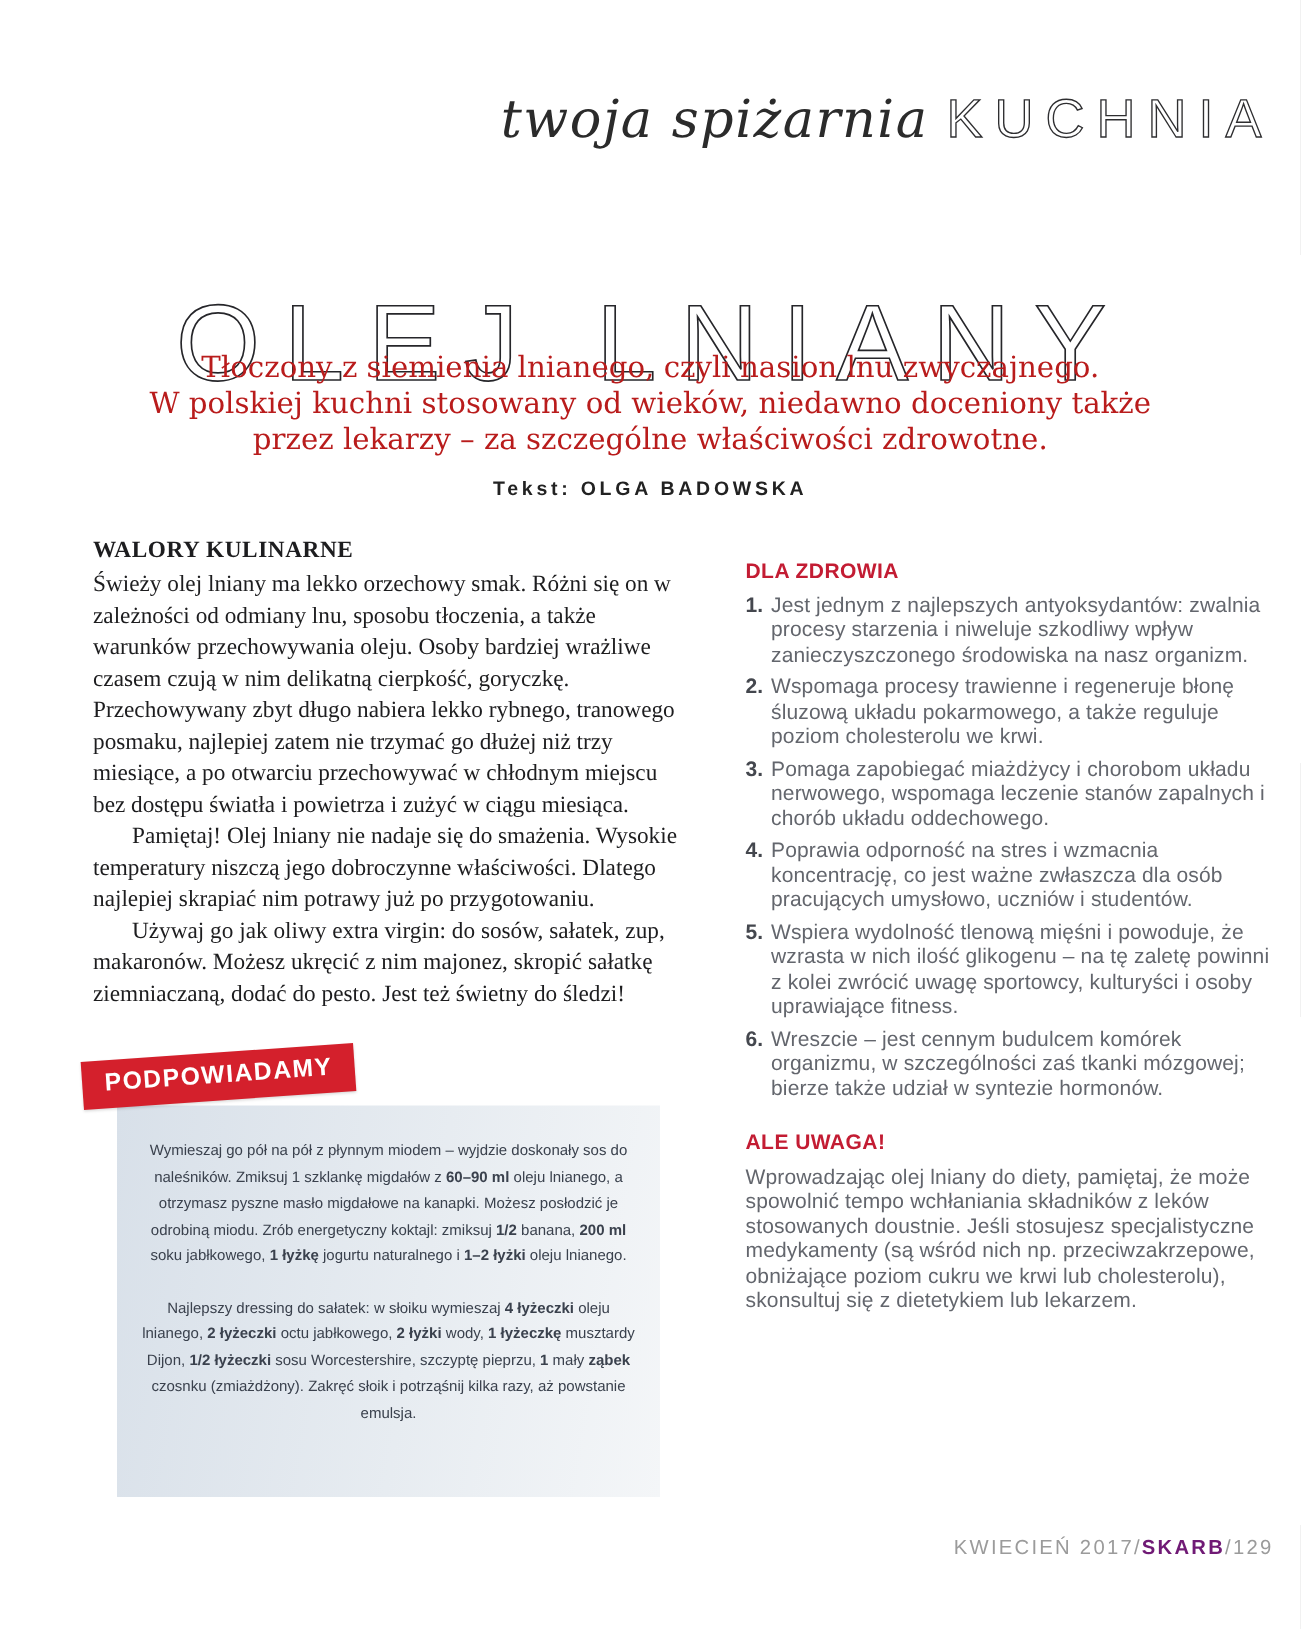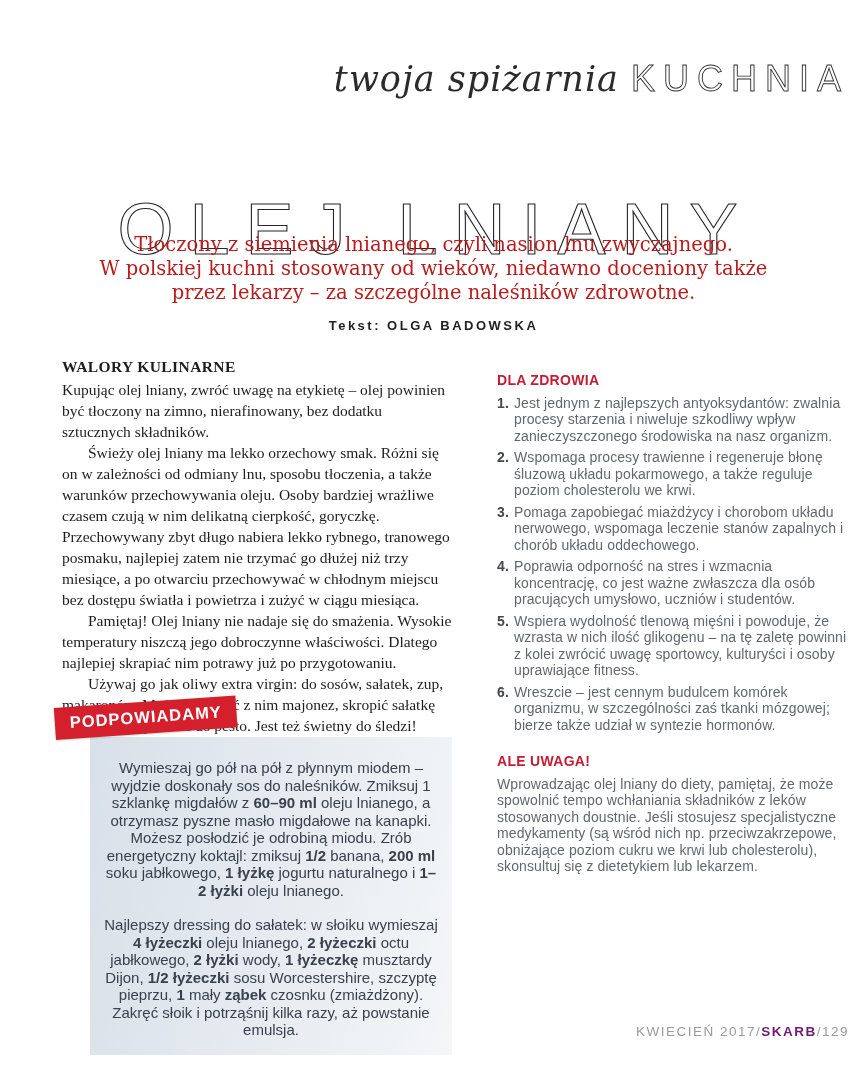--- a/index.html
+++ b/index.html
@@ -77,24 +77,24 @@
 
   
   .tip-badge {
     position:absolute; left:56px; top:708px;
     background:#d4202c; color:#ffffff; font-weight:700; font-size:16.5px;
     letter-spacing:1px; padding:6px 15px 7px 15px;
     transform:rotate(-4deg); transform-origin:left bottom;
     box-shadow:0 1px 2px rgba(0,0,0,0.15);
   }
   .tip-box {
-    position:absolute; left:90px; top:737px; width:362px; min-height:261px;
+    position:absolute; left:78px; top:737px; width:362px; min-height:261px;
     box-sizing:border-box; padding:22px 14px 16px 14px;
     background:linear-gradient(100deg,#d8e0e9 0%,#e7ecf1 55%,#f4f6f8 100%);
-    text-align:center; font-size:15px; line-height:17.5px; color:#3a414d;
+    text-align:center; font-size:10px; line-height:17.5px; color:#3a414d;
   }
   .tip-box p { margin:0; }
   .tip-box p + p { margin-top:17px; }
   .tip-box b { font-weight:700; }
 
   
   .footer {
     position:absolute; top:1024px; right:18px;
     font-size:13.5px; letter-spacing:1.5px; color:#9b9b9b; white-space:nowrap;
   }
@@ -108,28 +108,27 @@
   <div class="header">
     <span class="header-script">twoja spiżarnia</span>
     <span class="header-section">KUCHNIA</span>
   </div>
 
   <h1 class="title">OLEJ LNIANY</h1>
 
   <div class="intro">
     <div>Tłoczony z siemienia lnianego, czyli nasion lnu zwyczajnego.</div>
     <div>W polskiej kuchni stosowany od wieków, niedawno doceniony także</div>
-    <div>przez lekarzy – za szczególne naleśników zdrowotne.</div>
+    <div>przez lekarzy – za szczególne właściwości zdrowotne.</div>
   </div>
 
   <div class="byline">Tekst: OLGA BADOWSKA</div>
 
   <div class="leftcol">
     <h3>WALORY KULINARNE</h3>
-    <p>Kupując olej lniany, zwróć uwagę na etykietę – olej powinien być tłoczony na zimno, nierafinowany, bez dodatku sztucznych składników.</p>
     <p>Świeży olej lniany ma lekko orzechowy smak. Różni się on w zależności od odmiany lnu, sposobu tłoczenia, a także warunków przechowywania oleju. Osoby bardziej wrażliwe czasem czują w nim delikatną cierpkość, goryczkę. Przechowywany zbyt długo nabiera lekko rybnego, tranowego posmaku, najlepiej zatem nie trzymać go dłużej niż trzy miesiące, a po otwarciu przechowywać w chłodnym miejscu bez dostępu światła i powietrza i zużyć w ciągu miesiąca.</p>
     <p>Pamiętaj! Olej lniany nie nadaje się do smażenia. Wysokie temperatury niszczą jego dobroczynne właściwości. Dlatego najlepiej skrapiać nim potrawy już po przygotowaniu.</p>
     <p>Używaj go jak oliwy extra virgin: do sosów, sałatek, zup, makaronów. Możesz ukręcić z nim majonez, skropić sałatkę ziemniaczaną, dodać do pesto. Jest też świetny do śledzi!</p>
   </div>
 
   <div class="tip-box">
     <p><span>Wymieszaj go pół na pół z płynnym miodem – wyjdzie doskonały sos do naleśników. Zmiksuj 1 szklankę migdałów z </span><b>60–90 ml</b><span> oleju lnianego, a otrzymasz pyszne masło migdałowe na kanapki. Możesz posłodzić je odrobiną miodu. Zrób energetyczny koktajl: zmiksuj </span><b>1/2</b><span> banana, </span><b>200 ml</b><span> soku jabłkowego, </span><b>1 łyżkę</b><span> jogurtu naturalnego i </span><b>1–2 łyżki</b><span> oleju lnianego.</span></p>
     <p><span>Najlepszy dressing do sałatek: w słoiku wymieszaj </span><b>4 łyżeczki</b><span> oleju lnianego, </span><b>2 łyżeczki</b><span> octu jabłkowego, </span><b>2 łyżki</b><span> wody, </span><b>1 łyżeczkę</b><span> musztardy Dijon, </span><b>1/2 łyżeczki</b><span> sosu Worcestershire, szczyptę pieprzu, </span><b>1</b><span> mały </span><b>ząbek</b><span> czosnku (zmiażdżony). Zakręć słoik i potrząśnij kilka razy, aż powstanie emulsja.</span></p>
   </div>
   <div class="tip-badge">PODPOWIADAMY</div>

